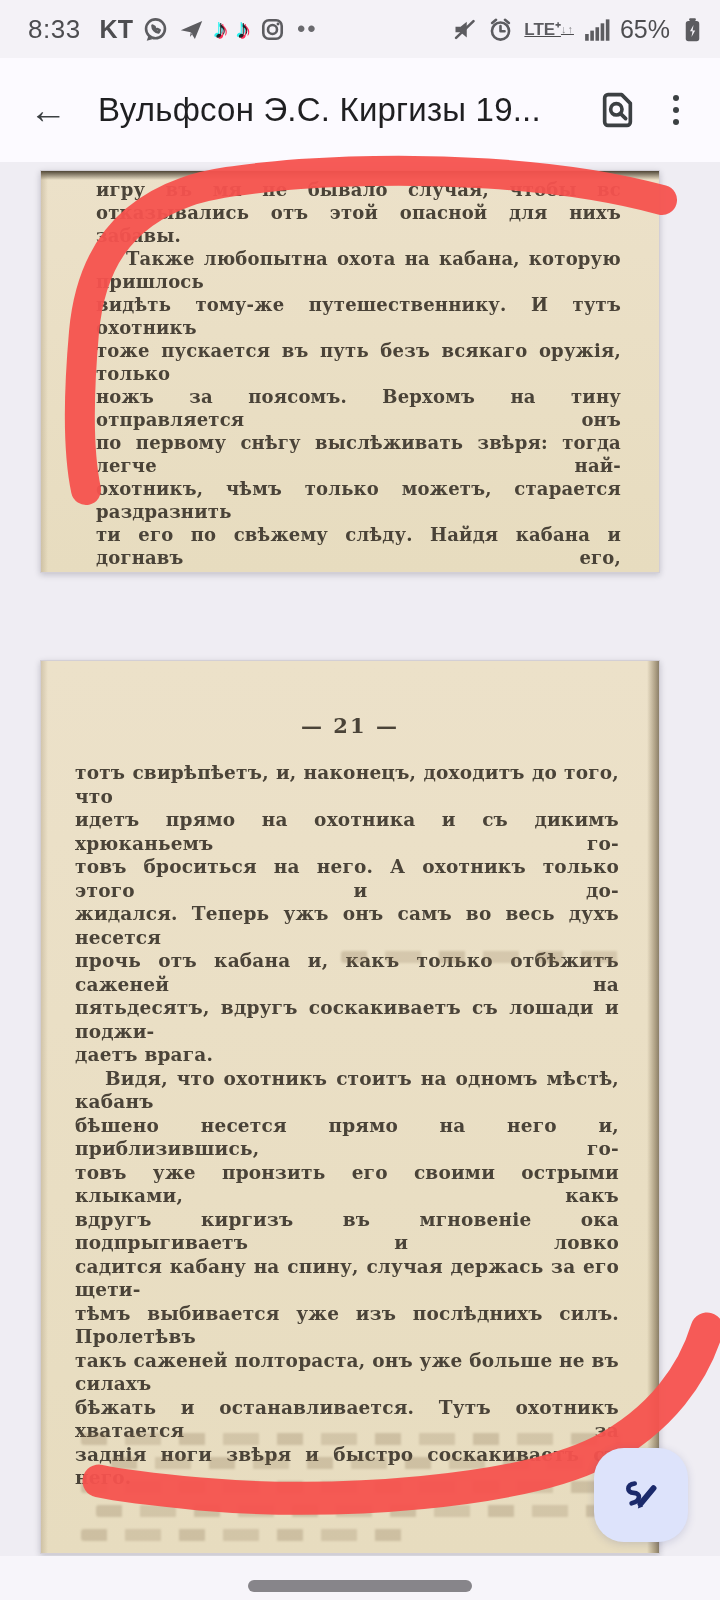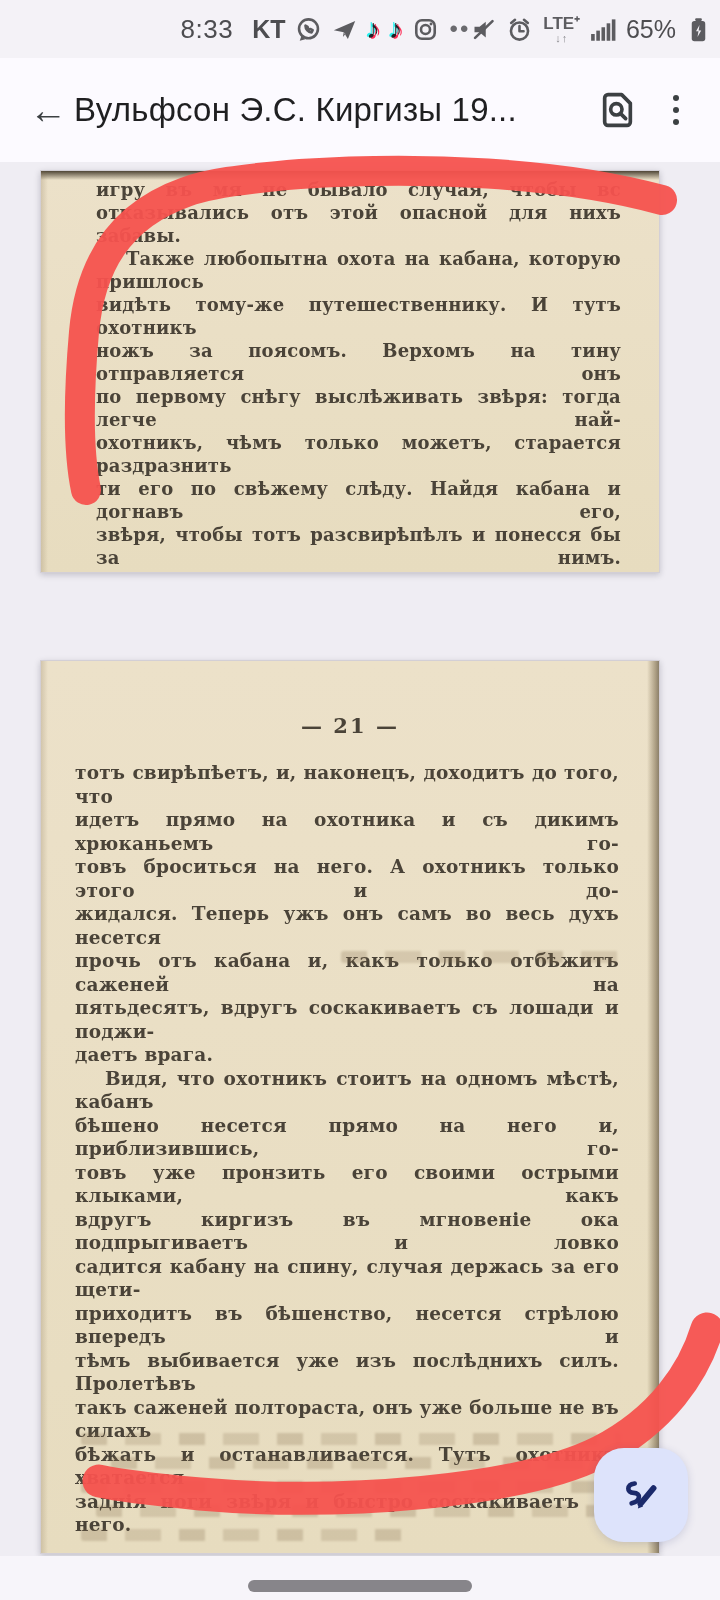--- a/index.html
+++ b/index.html
@@ -2,40 +2,40 @@
 <html><head>
 <meta charset="utf-8">
 <style>
   * { margin:0; padding:0; box-sizing:border-box; }
   html,body { width:720px; height:1600px; }
   body { font-family:"Liberation Sans", sans-serif; background:#efedf3; position:relative; overflow:hidden; }
   .screen { position:absolute; inset:0; width:720px; height:1600px; }
 
   
   .status-bar { position:absolute; top:0; left:0; width:720px; height:58px;
-    background:#f4f2f7; display:flex; align-items:center; justify-content:flex-end;
-    padding:0 8px 0 28px; color:#4d4d50; }
+    background:#f4f2f7; display:flex; align-items:center; justify-content:space-between;
+    padding:0 14px 0 28px; color:#4d4d50; }
   .sb-left, .sb-right { display:flex; align-items:center; gap:9px; }
   .sb-time { font-size:26px; letter-spacing:.5px; }
   .sb-carrier { font-size:25px; font-weight:700; margin-left:10px; }
   .sb-ico { width:27px; height:27px; display:block; }
   .tiktok-glyph { font-size:27px; line-height:27px; color:#222226; font-weight:700;
     text-shadow:-2px -1px 0 #2af0ee, 2px 1px 0 #fe2c55; }
   .sb-more { font-size:24px; color:#6a6a6e; letter-spacing:2px; margin-left:2px; }
-  .lte-wrap { display:flex; flex-direction:column; align-items:center; line-height:1; margin:0 1px; }
+  .lte-wrap { display:flex; flex-direction:row; align-items:center; line-height:1; margin:0 1px;text-decoration:underline; }
   .lte-label { font-size:17px; font-weight:700; color:#5c5c60; }
   .lte-arrows { font-size:11px; color:#8b8b8f; letter-spacing:1px; margin-top:1px; }
   .sb-percent { font-size:25px; color:#4d4d50; }
 
   
   .app-bar { position:absolute; top:58px; left:0; width:720px; height:104px;
     background:#fcfaff; display:flex; align-items:center; padding:0 22px; }
   .back-btn { width:52px; height:52px; display:flex; align-items:center; justify-content:center;
     font-size:38px; color:#3c4043; background:none; border:none; }
-  .app-title { font-size:33px; color:#1f1f21; flex:1;
+  .app-title { font-size:33px; color:#1f1f21; margin-left:24px; flex:1;
     white-space:nowrap; overflow:hidden; letter-spacing:.2px; }
   .appbar-ico { width:44px; height:44px; display:flex; align-items:center; justify-content:center;
     background:none; border:none; margin-left:14px; }
   .kebab { display:flex; flex-direction:column; gap:6px; align-items:center; }
   .kebab i { width:6px; height:6px; border-radius:50%; background:#3c4043; display:block; }
 
   
   .content { position:absolute; top:162px; left:0; width:720px; height:1438px; background:#efedf3; }
   .page { position:absolute; left:40px; width:620px; background:linear-gradient(180deg,#ece1c9,#e7dcbf);
     border:1px solid #d3cfd6; box-shadow:0 2px 6px rgba(40,40,60,.22); overflow:hidden; }
@@ -160,20 +160,21 @@
   <div class="content">
 
     <div class="page page-1">
       <div class="edge-top"></div>
       <div class="edge-left"></div>
       <div class="text-block">
           <div class="line">игру въ мя не бывало случая, чтобы вс</div>
           <div class="line">отказывались отъ этой опасной для нихъ забавы.</div>
           <div class="line indent">Также любопытна охота на кабана, которую пришлось</div>
           <div class="line">видѣть тому-же путешественнику. И тутъ охотникъ</div>
+          <div class="line">тоже пускается въ путь безъ всякаго оружія, только</div>
           <div class="line">ножъ за поясомъ. Верхомъ на тину отправляется онъ</div>
           <div class="line">по первому снѣгу выслѣживать звѣря: тогда легче най-</div>
           <div class="line">охотникъ, чѣмъ только можетъ, старается раздразнить</div>
           <div class="line">ти его по свѣжему слѣду. Найдя кабана и догнавъ его,</div>
           <div class="line">звѣря, чтобы тотъ разсвирѣпѣлъ и понесся бы за нимъ.</div>
         </div>
     </div>
 
     <div class="page page-2">
       <div class="edge-left"></div>
@@ -185,21 +186,20 @@
           <div class="line">товъ броситься на него. А охотникъ только этого и до-</div>
           <div class="line">жидался. Теперь ужъ онъ самъ во весь духъ несется</div>
           <div class="line">прочь отъ кабана и, какъ только отбѣжитъ саженей на</div>
           <div class="line">пятьдесятъ, вдругъ соскакиваетъ съ лошади и поджи-</div>
           <div class="line endline">даетъ врага.</div>
           <div class="line indent">Видя, что охотникъ стоитъ на одномъ мѣстѣ, кабанъ</div>
           <div class="line">бѣшено несется прямо на него и, приблизившись, го-</div>
           <div class="line">товъ уже пронзить его своими острыми клыками, какъ</div>
           <div class="line">вдругъ киргизъ въ мгновеніе ока подпрыгиваетъ и ловко</div>
           <div class="line">садится кабану на спину, случая держась за его щети-</div>
-          <div class="line">приходитъ въ бѣшенство, несется стрѣлою впередъ и</div>
           <div class="line">тѣмъ выбивается уже изъ послѣднихъ силъ. Пролетѣвъ</div>
           <div class="line">такъ саженей полтораста, онъ уже больше не въ силахъ</div>
           <div class="line">бѣжать и останавливается. Тутъ охотникъ хватается за</div>
           <div class="line">заднія ноги звѣря и быстро соскакиваетъ съ него.</div>
         </div>
       <div class="ghost" style="top:290px; left:300px; width:280px;"></div>
       <div class="ghost" style="top:772px; left:40px; width:540px;"></div>
       <div class="ghost" style="top:796px; left:70px; width:480px;"></div>
       <div class="ghost" style="top:820px; left:40px; width:530px;"></div>
       <div class="ghost" style="top:844px; left:55px; width:510px;"></div>

